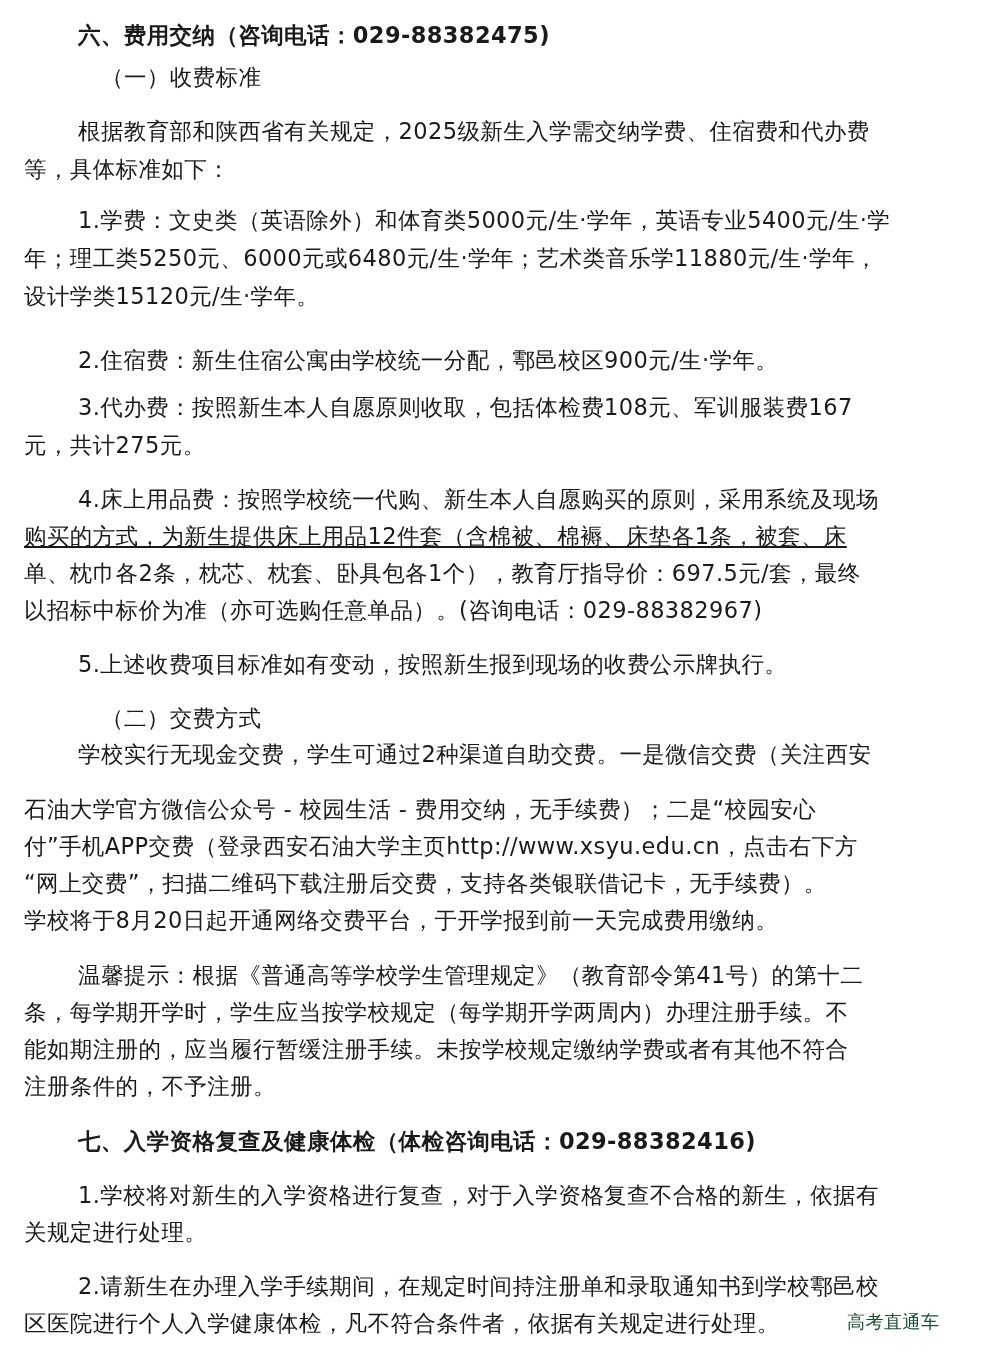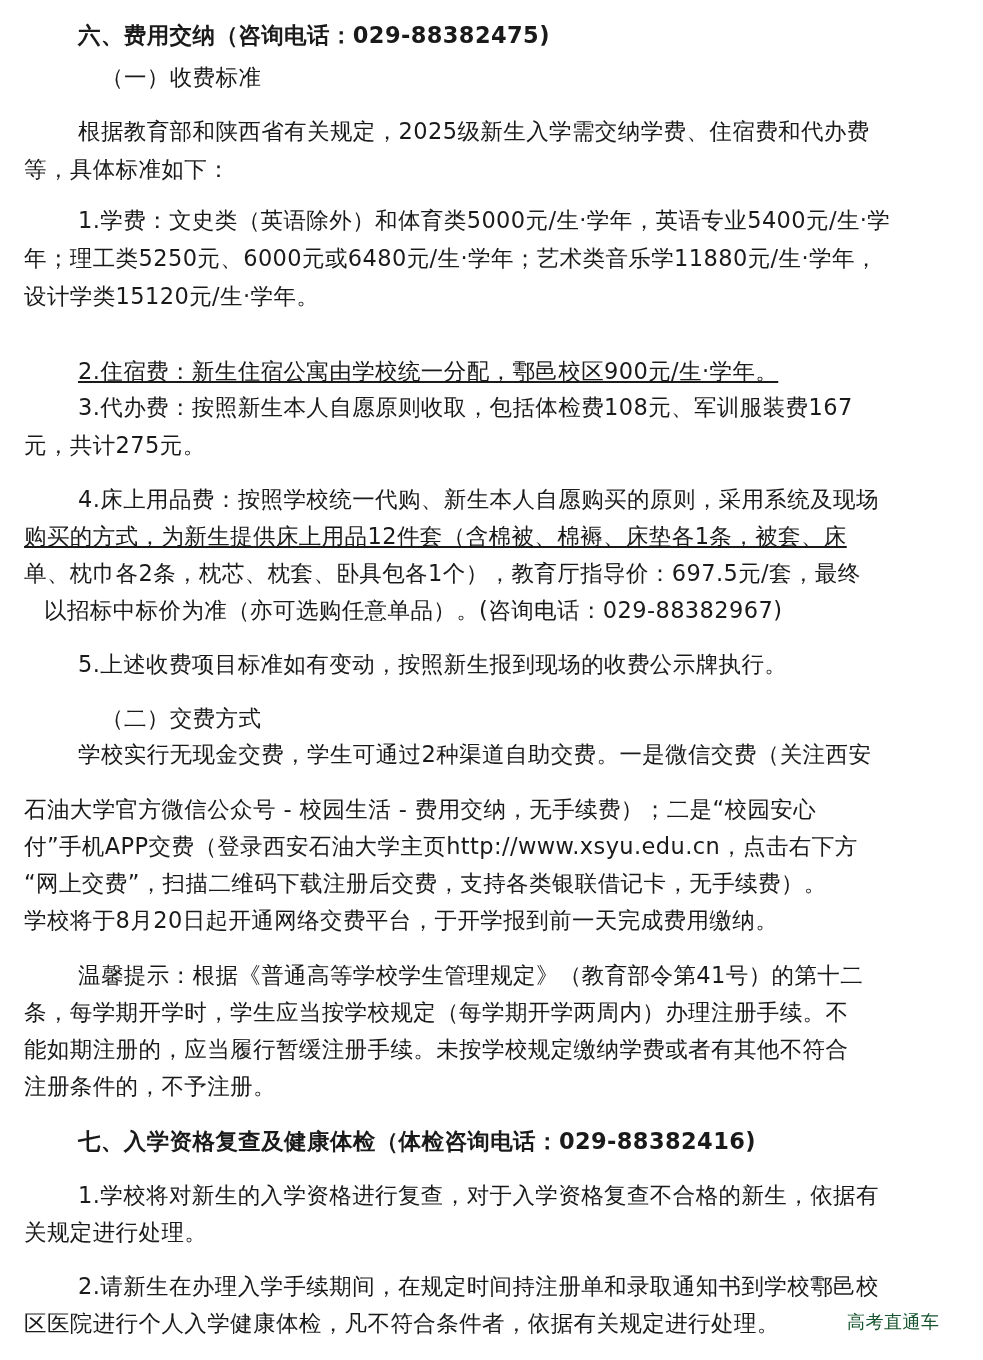--- a/index.html
+++ b/index.html
@@ -52,29 +52,29 @@
 
   <div class="line sub" style="top:62px;">（一）收费标准</div>
 
   <div class="line indent" style="top:116px;">根据教育部和陕西省有关规定，2025级新生入学需交纳学费、住宿费和代办费</div>
   <div class="line" style="top:154px;">等，具体标准如下：</div>
 
   <div class="line indent" style="top:205px;">1.学费：文史类（英语除外）和体育类5000元/生·学年，英语专业5400元/生·学</div>
   <div class="line" style="top:243px;">年；理工类5250元、6000元或6480元/生·学年；艺术类音乐学11880元/生·学年，</div>
   <div class="line" style="top:281px;">设计学类15120元/生·学年。</div>
 
-  <div class="line indent" style="top:356px;text-decoration:underline;">2.住宿费：新生住宿公寓由学校统一分配，鄠邑校区900元/生·学年。</div>
+  <div class="line indent" style="top:345px;">2.住宿费：新生住宿公寓由学校统一分配，鄠邑校区900元/生·学年。</div>
 
   <div class="line indent" style="top:392px;">3.代办费：按照新生本人自愿原则收取，包括体检费108元、军训服装费167</div>
   <div class="line" style="top:430px;">元，共计275元。</div>
 
   <div class="line indent" style="top:484px;">4.床上用品费：按照学校统一代购、新生本人自愿购买的原则，采用系统及现场</div>
   <div class="line" style="top:521px;text-decoration:underline;">购买的方式，为新生提供床上用品12件套（含棉被、棉褥、床垫各1条，被套、床</div>
   <div class="line" style="top:558px;">单、枕巾各2条，枕芯、枕套、卧具包各1个），教育厅指导价：697.5元/套，最终</div>
-  <div class="line" style="top:595px;margin-left:20px;">以招标中标价为准（亦可选购任意单品）。(咨询电话：029-88382967)</div>
+  <div class="line" style="top:595px;">以招标中标价为准（亦可选购任意单品）。(咨询电话：029-88382967)</div>
 
   <div class="line indent" style="top:649px;">5.上述收费项目标准如有变动，按照新生报到现场的收费公示牌执行。</div>
 
   <div class="line sub" style="top:703px;">（二）交费方式</div>
 
   <div class="line indent" style="top:739px;">学校实行无现金交费，学生可通过2种渠道自助交费。一是微信交费（关注西安</div>
   <div class="line" style="top:794px;">石油大学官方微信公众号 - 校园生活 - 费用交纳，无手续费）；二是“校园安心</div>
   <div class="line" style="top:831px;">付”手机APP交费（登录西安石油大学主页http://www.xsyu.edu.cn，点击右下方</div>
   <div class="line" style="top:868px;">“网上交费”，扫描二维码下载注册后交费，支持各类银联借记卡，无手续费）。</div>
   <div class="line" style="top:905px;">学校将于8月20日起开通网络交费平台，于开学报到前一天完成费用缴纳。</div>

